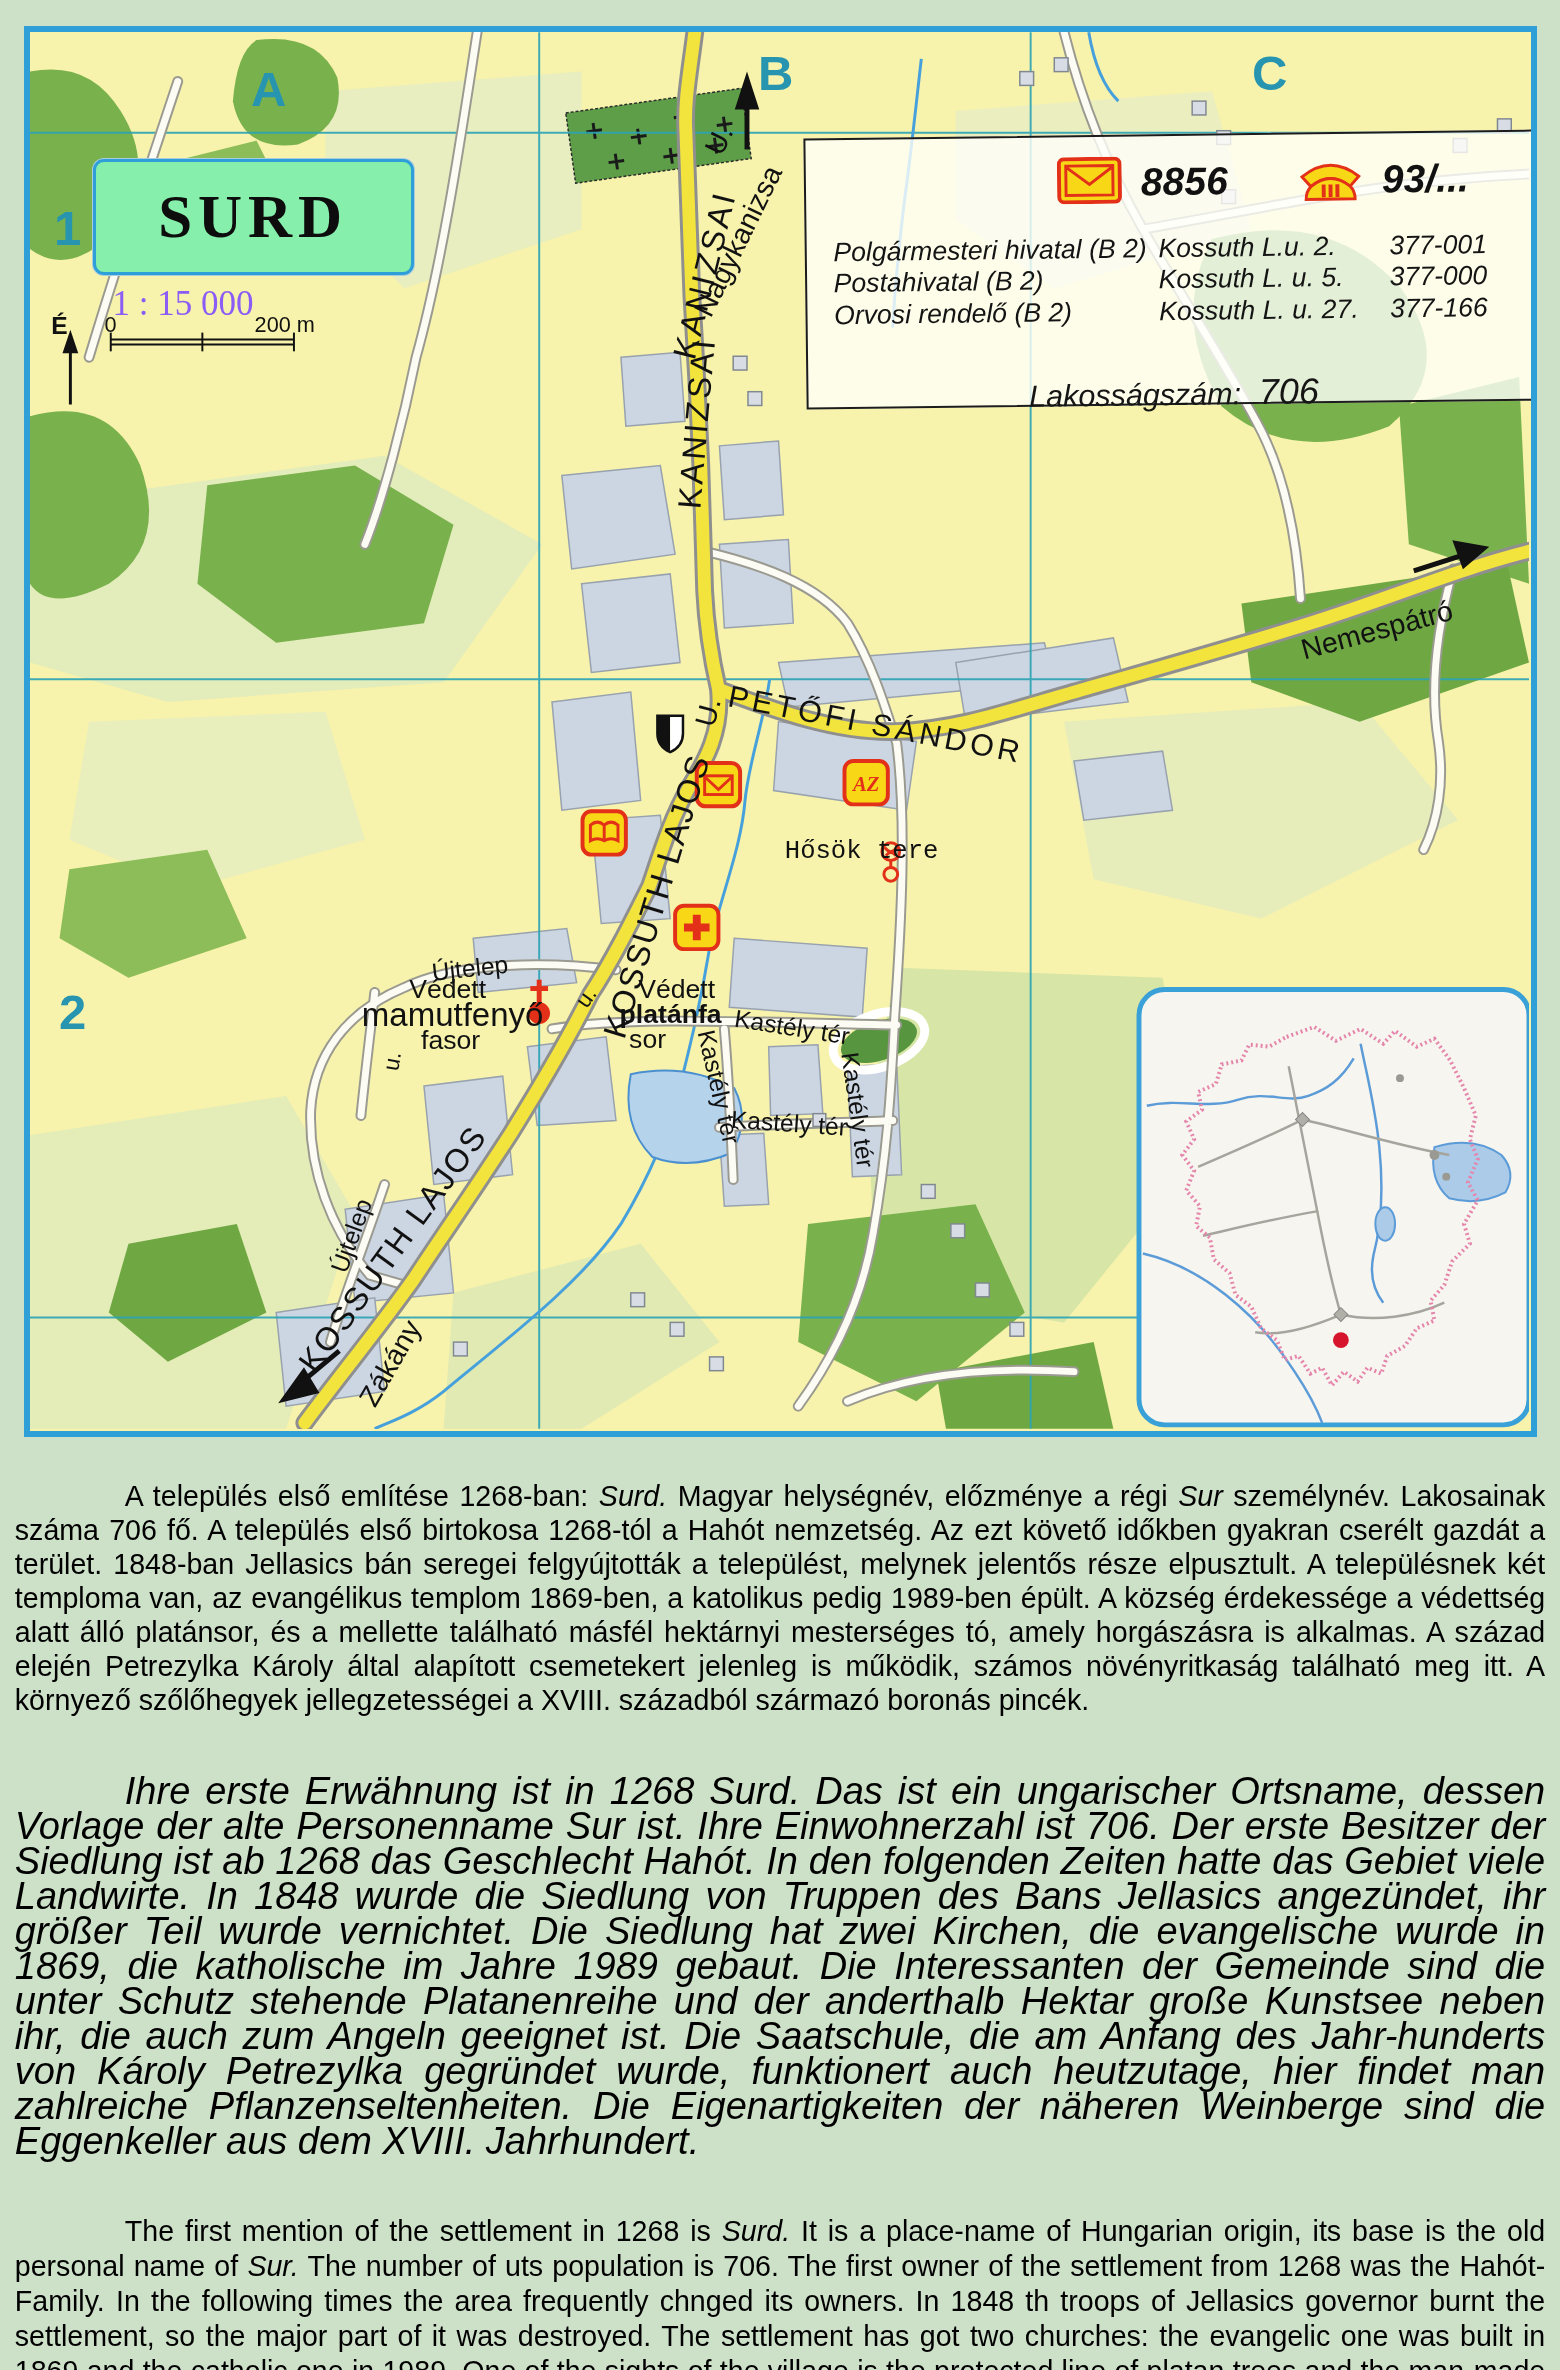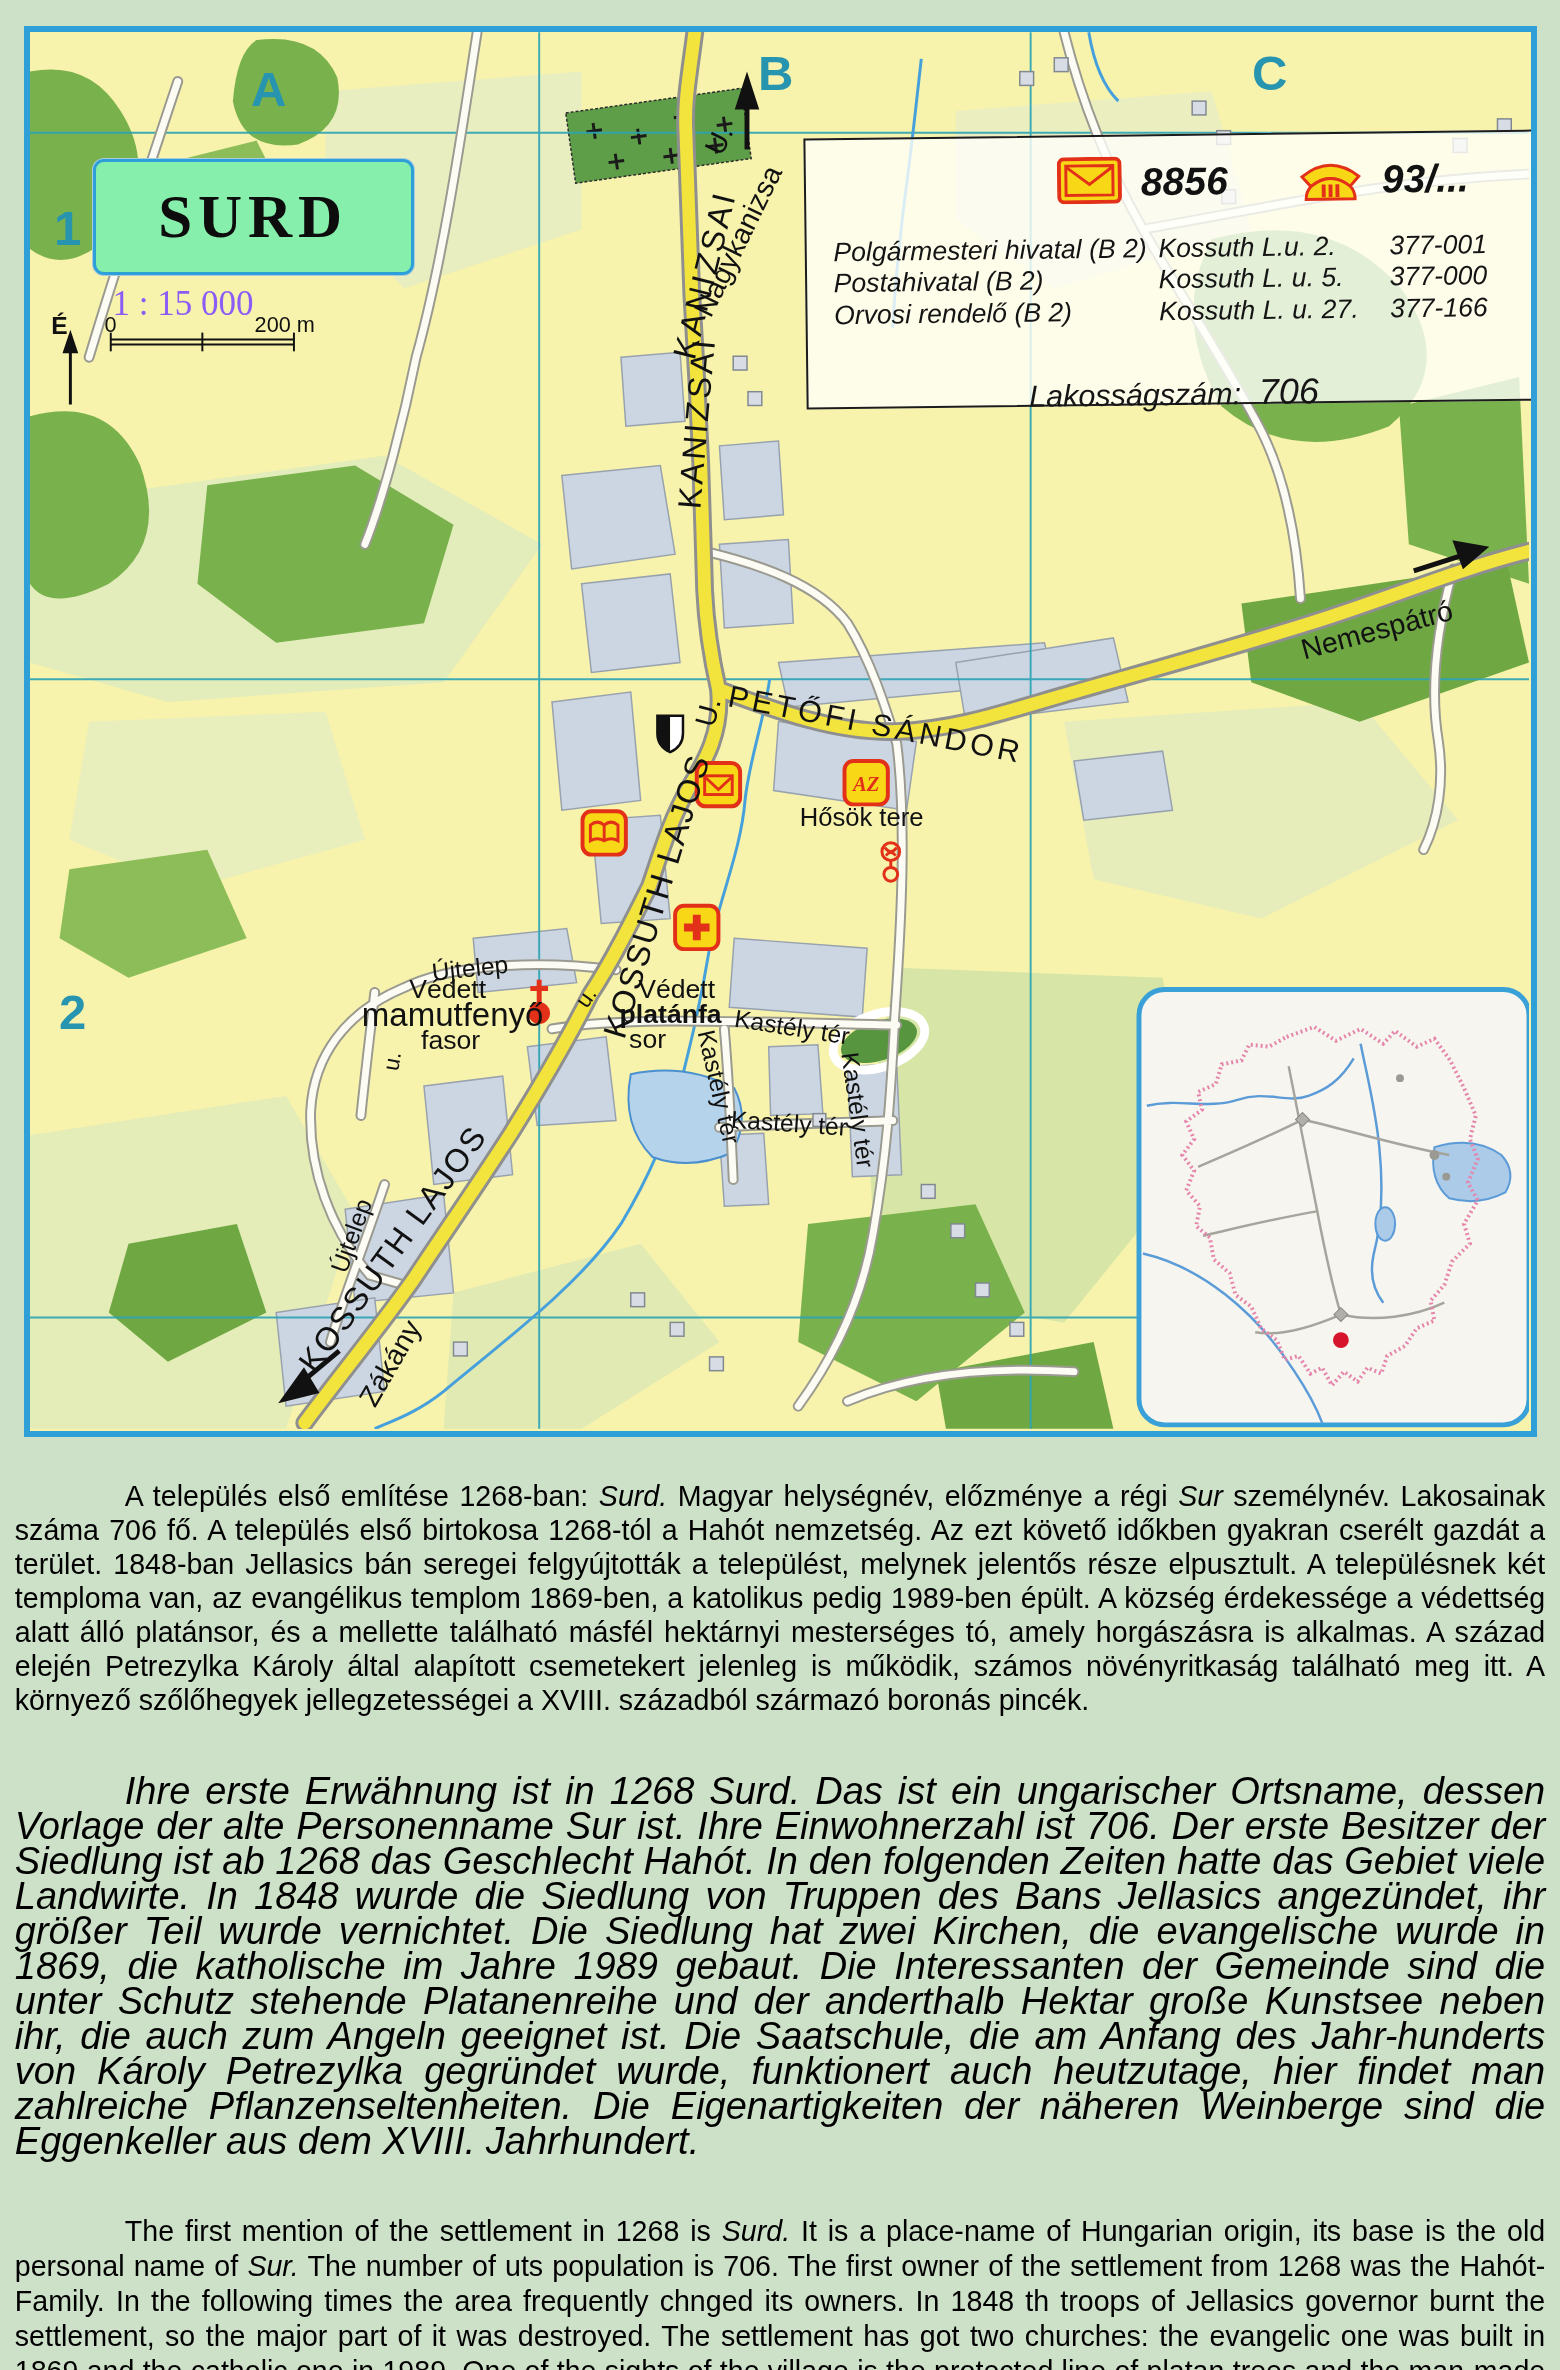--- a/index.html
+++ b/index.html
@@ -278,21 +278,21 @@
   </svg>
 
   <div id="map-labels">
         <div class="map-label" style="left: 708px; top: 209px; font-size: 28.6px; transform: translate(-50%, -50%) rotate(-64deg);">Nagykanizsa</div>
         <div class="map-label" style="left: 689px; top: 108px; font-size: 28.6px; transform: translate(-50%, -50%) rotate(-64deg);">U.</div>
         <div class="map-label" style="left: 675px; top: 243px; font-size: 32.5px; letter-spacing: 3px; transform: translate(-50%, -50%) rotate(-76deg);">KANIZSAI</div>
         <div class="map-label" style="left: 667px; top: 391px; font-size: 32.5px; letter-spacing: 3px; transform: translate(-50%, -50%) rotate(-85deg);">KANIZSAI</div>
         <div class="map-label" style="left: 678px; top: 680px; font-size: 28.6px; transform: translate(-50%, -50%) rotate(-75deg);">U.</div>
         <div class="map-label" style="left: 627px; top: 864px; font-size: 32.5px; letter-spacing: 2px; transform: translate(-50%, -50%) rotate(-73deg);">KOSSUTH LAJOS</div>
         <div class="map-label" style="left: 846px; top: 692px; font-size: 30.5px; letter-spacing: 3.9px; transform: translate(-50%, -50%) rotate(11deg);">PETŐFI SÁNDOR</div>
-        <div class="map-label" style="left: 832px; top: 786px; font-size: 25.6px; transform: translate(-50%, -50%) rotate(0deg);">Hősök tere</div>
+        <div class="map-label" style="left: 832px; top: 820px; font-size: 25.6px; transform: translate(-50%, -50%) rotate(0deg); font-family: Liberation Mono, monospace;">Hősök tere</div>
         <div class="map-label" style="left: 1347px; top: 598px; font-size: 28.6px; transform: translate(-50%, -50%) rotate(-15deg);">Nemespátró</div>
         <div class="map-label" style="left: 440px; top: 937px; font-size: 24.6px; transform: translate(-50%, -50%) rotate(-6deg);">Újtelep</div>
         <div class="map-label" style="left: 418px; top: 957px; font-size: 26.6px; transform: translate(-50%, -50%) rotate(0deg);">Védett</div>
         <div class="map-label" style="left: 423px; top: 982px; font-size: 33px; transform: translate(-50%, -50%) rotate(0deg);">mamutfenyő</div>
         <div class="map-label" style="left: 421px; top: 1008px; font-size: 26.6px; transform: translate(-50%, -50%) rotate(0deg);">fasor</div>
         <div class="map-label" style="left: 647px; top: 957px; font-size: 26.6px; transform: translate(-50%, -50%) rotate(0deg);">Védett</div>
         <div class="map-label" style="left: 641px; top: 982px; font-size: 26.6px; transform: translate(-50%, -50%) rotate(0deg); font-weight: bold;">platánfa</div>
         <div class="map-label" style="left: 618px; top: 1007px; font-size: 26.6px; transform: translate(-50%, -50%) rotate(0deg);">sor</div>
         <div class="map-label" style="left: 762px; top: 996px; font-size: 24.6px; transform: translate(-50%, -50%) rotate(9deg);">Kastély tér</div>
         <div class="map-label" style="left: 688px; top: 1055px; font-size: 24.6px; transform: translate(-50%, -50%) rotate(77deg);">Kastély tér</div>

